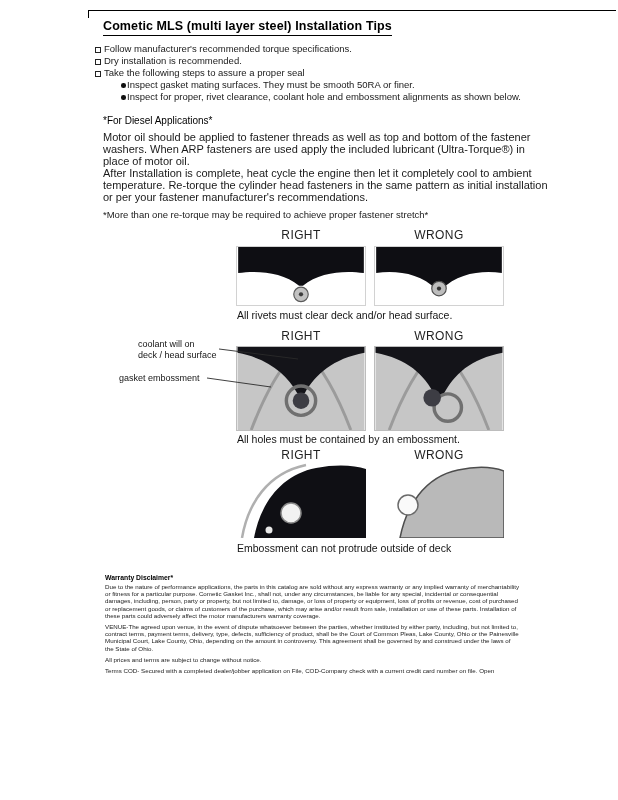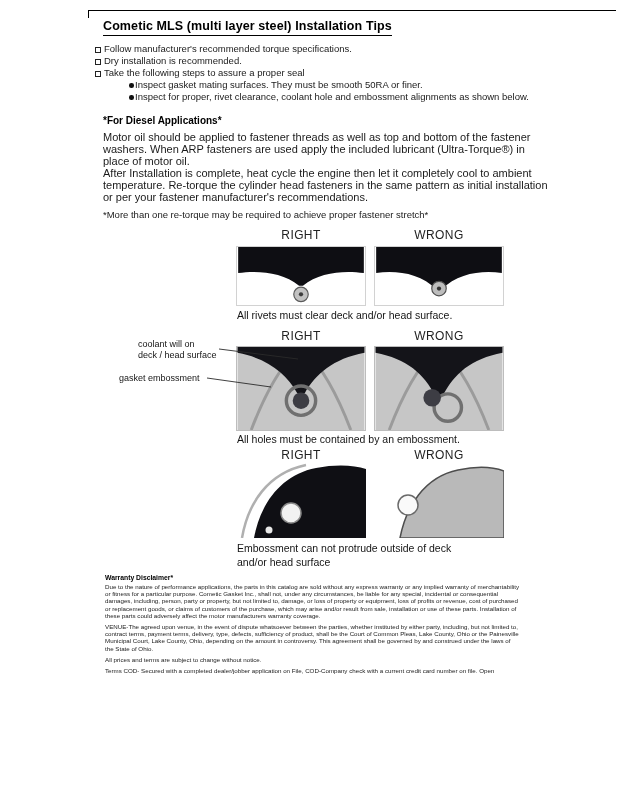--- a/index.html
+++ b/index.html
@@ -13,25 +13,25 @@
 
   .title { left:103px; top:19px; font-size:12.5px; font-weight:bold; color:#000;
            border-bottom:1.6px solid #000; padding-bottom:2px; letter-spacing:.1px; }
 
   .intro { left:95px; top:43px; width:505px; font-size:9.5px; line-height:12px; }
   .intro ul { list-style:none; }
   ul.lvl1 > li { position:relative; padding-left:9px; }
   ul.lvl1 > li::before { content:""; position:absolute; left:0; top:3.5px;
                          width:4px; height:4px; border:1px solid #222; background:#fff; }
   ul.lvl2 { margin-left:17px; }
-  ul.lvl2 > li { position:relative; padding-left:6px;margin-left:8px; }
+  ul.lvl2 > li { position:relative; padding-left:6px; }
   ul.lvl2 > li::before { content:""; position:absolute; left:0; top:4px;
                          width:4.5px; height:4.5px; border-radius:50%; background:#111; }
 
-  .diesel-heading { left:103px; top:115px; font-size:10px; font-weight:bold; color:#000; }
+  .diesel-heading { left:103px; top:115px; font-size:10px; font-weight:normal; color:#000; }
   .para { left:103px; width:445px; font-size:11px; line-height:12px; }
   .para1 { top:131px; }
   .para2 { top:167px; }
   .note  { left:103px; top:209px; font-size:9.5px; }
 
   .fig-hdr { width:130px; text-align:center; font-size:12px; letter-spacing:.4px; color:#222; }
   .col-left  { left:236px; }
   .col-right { left:374px; }
   .hdr-row1 { top:228px; } .hdr-row2 { top:329px; } .hdr-row3 { top:448px; }
 
@@ -147,21 +147,20 @@
     </svg>
   </div>
   <div class="abs panel col-right panel-row3">
     <svg width="130" height="75" viewBox="0 0 130 75">
       <path d="M26,75 C32,44 50,14 84,7 C103,3 119,4 130,8 L130,75 Z" fill="#b9b9b9" stroke="#4d4d4d" stroke-width="1.5"></path>
       <circle cx="34" cy="42" r="10" fill="#fafafa" stroke="#6a6a6a" stroke-width="1.5"></circle>
     </svg>
   </div>
   <div class="abs caption caption3">
     <div>Embossment can not protrude outside of deck</div>
-    <div>and/or head surface</div>
   </div>
 
   <svg class="abs leader-overlay">
     <line x1="219" y1="349" x2="298" y2="359" stroke="#2a2a2a" stroke-width="0.9"></line>
     <line x1="207" y1="378" x2="271" y2="387" stroke="#2a2a2a" stroke-width="0.9"></line>
   </svg>
 
   <div class="abs warranty-heading">Warranty Disclaimer*</div>
   <div class="abs warranty-body">
     <p>Due to the nature of performance applications, the parts in this catalog are sold without any express warranty or any implied warranty of merchantability or fitness for a particular purpose.  Cometic Gasket Inc., shall not, under any circumstances, be liable for any special, incidental or consequential damages, including, person, party or property, but not limited to, damage, or loss of property or equipment, loss of profits or revenue, cost of purchased or replacement goods, or claims of customers of the purchase, which may arise and/or result from sale, installation or use of these parts.  Installation of these parts could adversely affect the motor manufacturers warranty coverage.</p>

